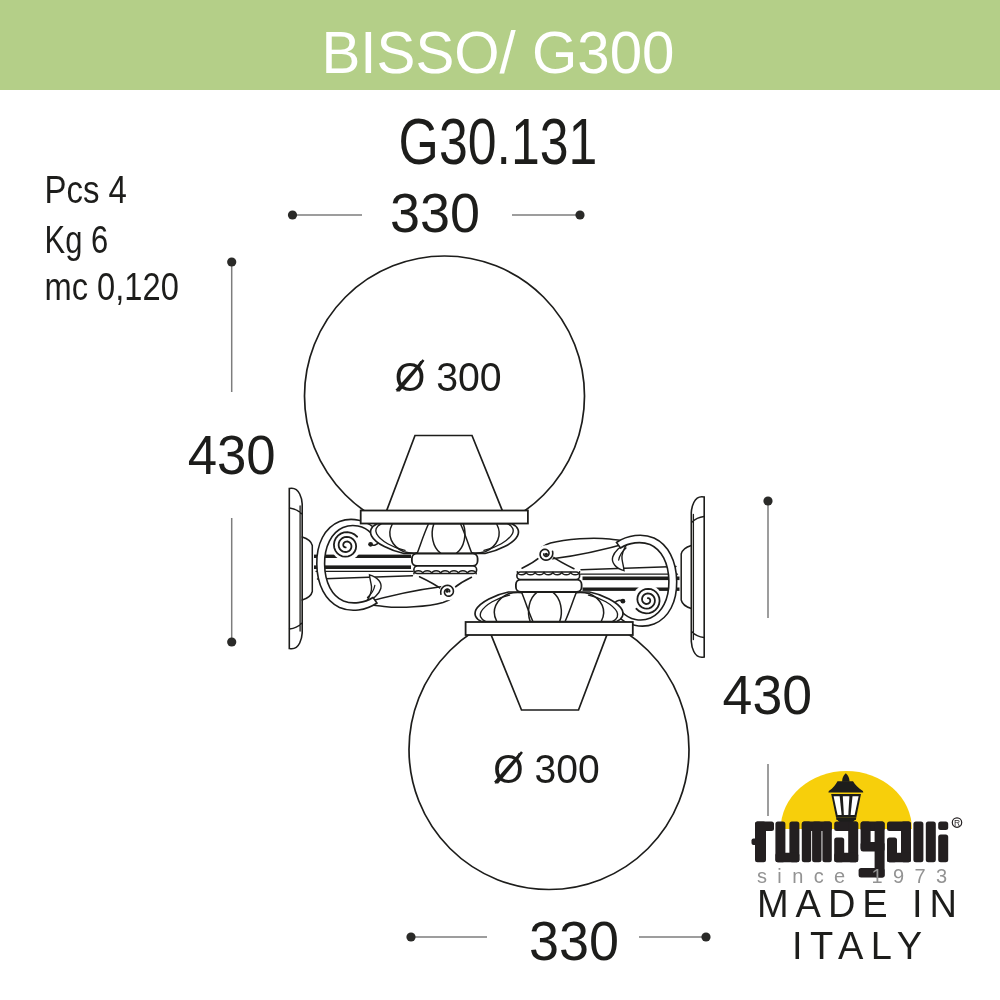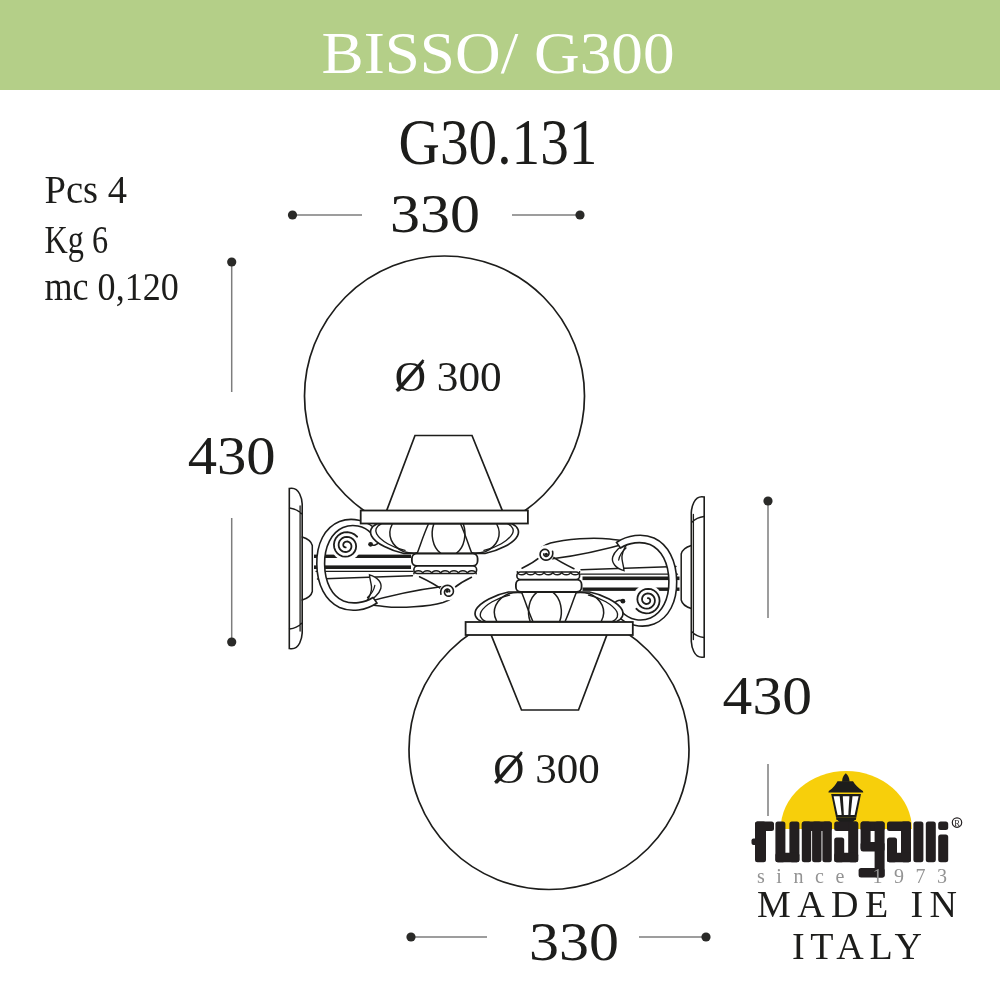--- a/index.html
+++ b/index.html
@@ -1,17 +1,17 @@
 <!DOCTYPE html>
 <html><head>
 <meta charset="utf-8">
 <style>
   html,body{margin:0;padding:0;background:#ffffff;}
   #page{position:relative;width:1000px;height:1000px;background:#ffffff;overflow:hidden;
-        font-family:Liberation Serif, serif;}
+        font-family:Liberation Sans, sans-serif;}
   svg{position:absolute;left:0;top:0;}
 </style>
 </head>
 <body>
 <div id="page">
 <svg width="1000" height="1000" viewBox="0 0 1000 1000">
 
   <rect x="0" y="0" width="1000" height="90" fill="#b4cf88"></rect>
   <text x="498" y="73" font-size="59" fill="#ffffff" text-anchor="middle" textLength="353" lengthAdjust="spacingAndGlyphs">BISSO/ G300</text>
 

